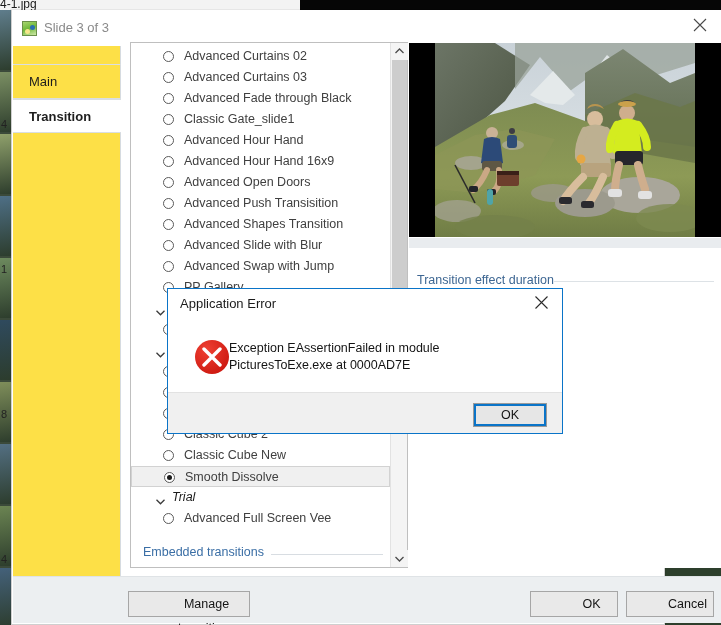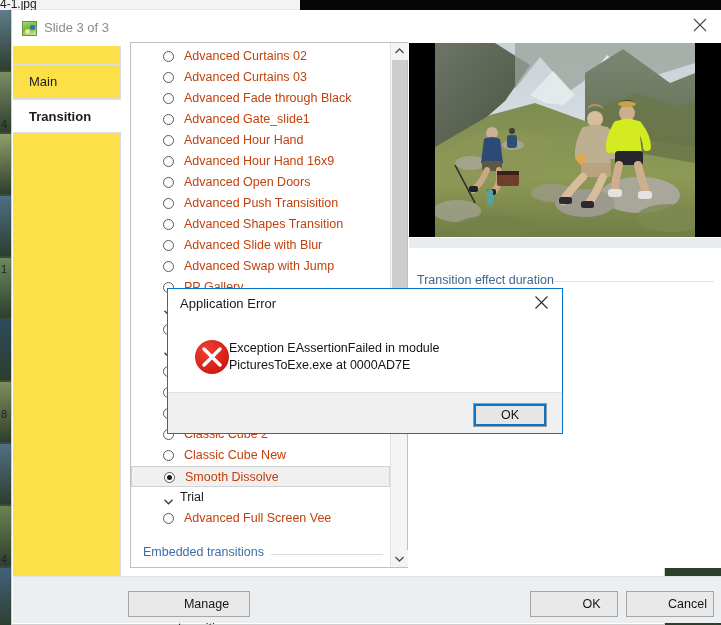--- a/index.html
+++ b/index.html
@@ -133,23 +133,23 @@
     position: absolute; left: 32px; top: 5px;
     width: 11px; height: 11px; border-radius: 50%;
     border: 1px solid #5a5a5a; background: #fff;
   }
   .radio.on::after {
     content: ""; position: absolute; left: 2px; top: 2px;
     width: 5px; height: 5px; border-radius: 50%; background: #1b1b1b;
   }
   .rowlabel {
     position: absolute; left: 53px; top: 3px;
-    font-size: 12.5px; color: #c2410c; white-space: nowrap;
-  }
-  .grouprow { position: absolute; left: 16px; width: 259px; height: 21px; cursor: default; }
+    font-size: 12.5px; color: #404040; white-space: nowrap;
+  }
+  .grouprow { position: absolute; left: 8px; width: 259px; height: 21px; cursor: default; font-style: italic; }
   .chev { position: absolute; left: 17px; top: 7px; }
   .grouplabel {
     position: absolute; left: 33px; top: 3px;
     font-size: 12.5px; color: #1b1b1b; white-space: nowrap;
   }
   
   #embedded-row {
     position: absolute; left: 0; top: 500px; width: 259px; height: 22px;
   }
   #embedded-link {
@@ -331,21 +331,21 @@
         <div class="row" style="top: 24px;">
           <span class="radio"></span>
           <span class="rowlabel">Advanced Curtains 03</span>
         </div>
         <div class="row" style="top: 45px;">
           <span class="radio"></span>
           <span class="rowlabel">Advanced Fade through Black</span>
         </div>
         <div class="row" style="top: 66px;">
           <span class="radio"></span>
-          <span class="rowlabel">Advanced Gate_slide1</span>
+          <span class="rowlabel">Classic Gate_slide1</span>
         </div>
         <div class="row" style="top: 87px;">
           <span class="radio"></span>
           <span class="rowlabel">Advanced Hour Hand</span>
         </div>
         <div class="row" style="top: 108px;">
           <span class="radio"></span>
           <span class="rowlabel">Advanced Hour Hand 16x9</span>
         </div>
         <div class="row" style="top: 129px;">

